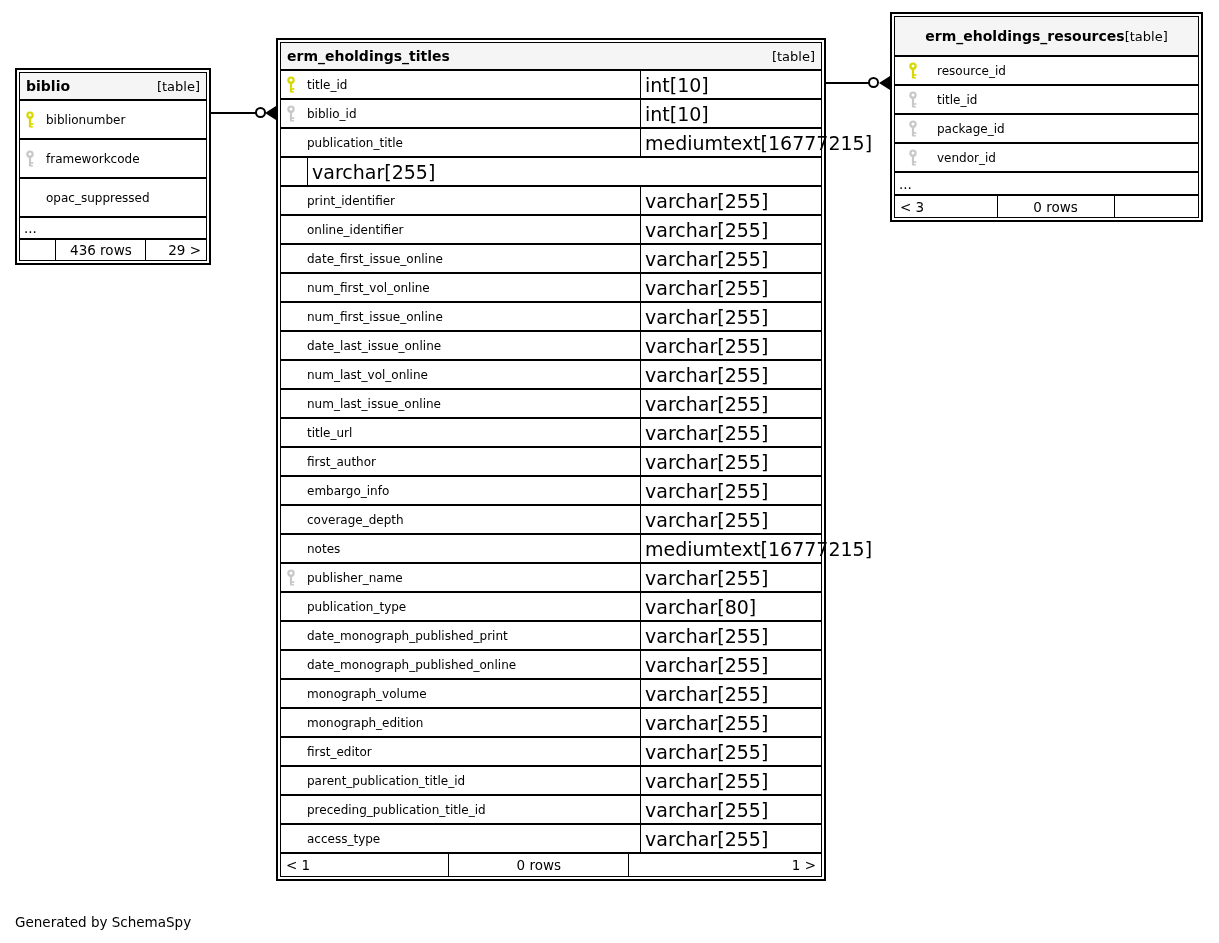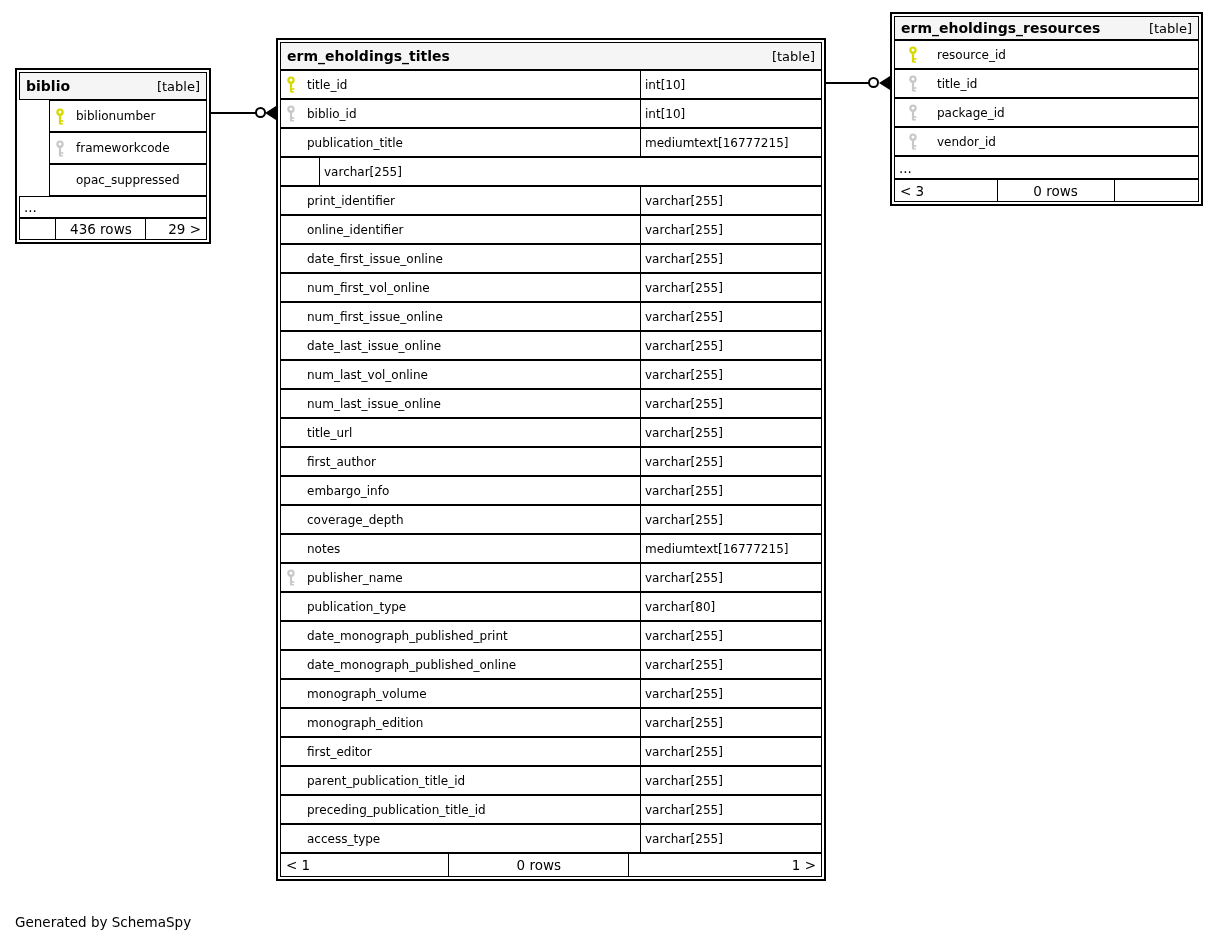--- a/index.html
+++ b/index.html
@@ -14,40 +14,40 @@
   }
   #entity-biblio    { left:15px;  top:68px; width:196px; }
   #entity-titles    { left:276px; top:38px; width:550px; }
   #entity-resources { left:890px; top:12px; width:313px; }
 
   .ent-header {
     display:flex; justify-content:space-between; align-items:center;
     border:1px solid #000; background:#f5f5f5; height:28px;
     padding:0 6px; box-sizing:border-box;
   }
-  #entity-resources .ent-header { height:24px; }
+  #entity-resources .ent-header { height:40px;justify-content:center; }
   .ent-name { font-weight:bold; font-size:14px; white-space:nowrap; }
   .ent-tag  { font-size:13px; white-space:nowrap; }
 
   .ent-row {
     display:flex; align-items:center; border:1px solid #000;
     height:29px; box-sizing:border-box; background:#fff;
   }
-  #entity-biblio .ent-row { height:32px;margin-left:30px; }
+  #entity-biblio .ent-row { height:39px; }
 
   .key-slot { width:26px; padding-left:5px; box-sizing:border-box;
               display:flex; align-items:center; flex:0 0 auto; }
   #entity-resources .key-slot { width:42px; padding-left:13px; }
   .key-slot svg { display:block; }
 
   .col-name { font-size:12px; flex:1; white-space:nowrap; overflow:hidden; }
   .col-type {
     width:181px; flex:0 0 auto; border-left:1.5px solid #000;
-    padding-left:4px; font-size:12px; align-self:stretch;
-    display:flex; align-items:center; box-sizing:border-box; white-space:nowrap;margin-left:12px;
+    padding-left:4px; font-size:19px; align-self:stretch;
+    display:flex; align-items:center; box-sizing:border-box; white-space:nowrap;
   }
 
   .ent-ellipsis {
     height:22px; border:1px solid #000; font-size:13.5px;
     padding-left:4px; display:flex; align-items:center; box-sizing:border-box;
   }
   #entity-resources .ent-ellipsis { height:23px; }
 
   .ent-footer { display:flex; border:1px solid #000; height:22px;
                 box-sizing:border-box; font-size:13.5px; }

